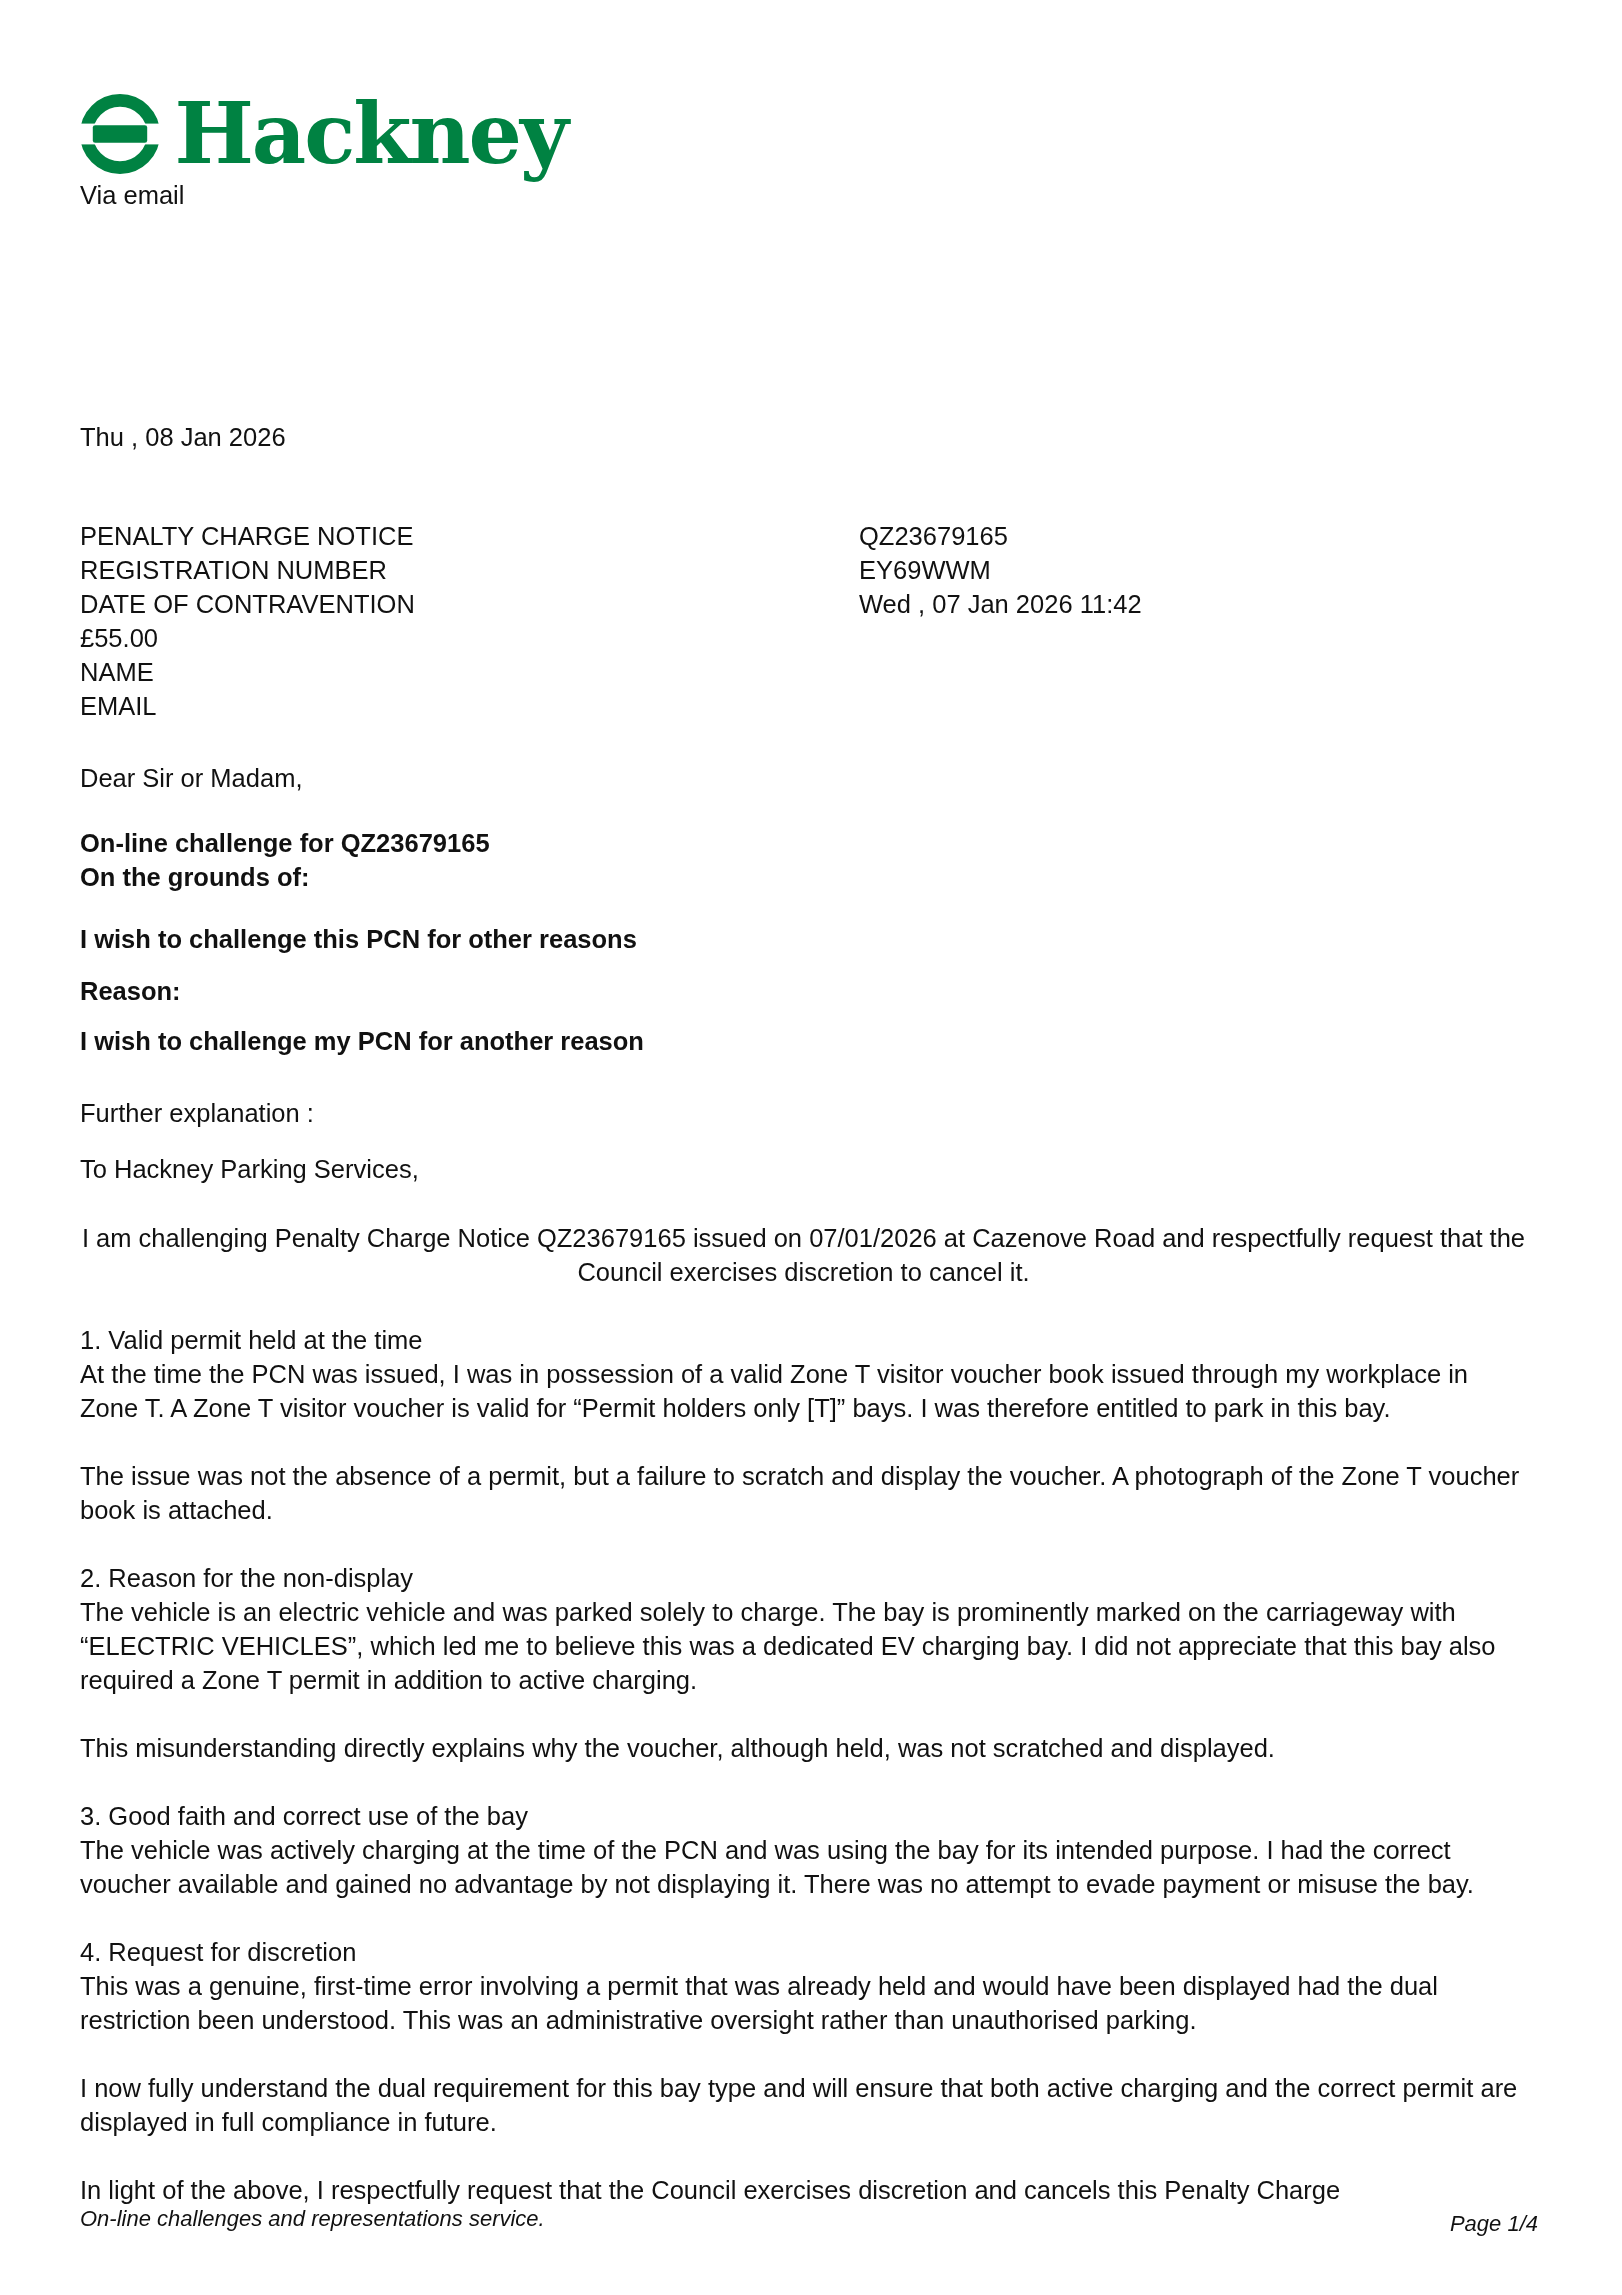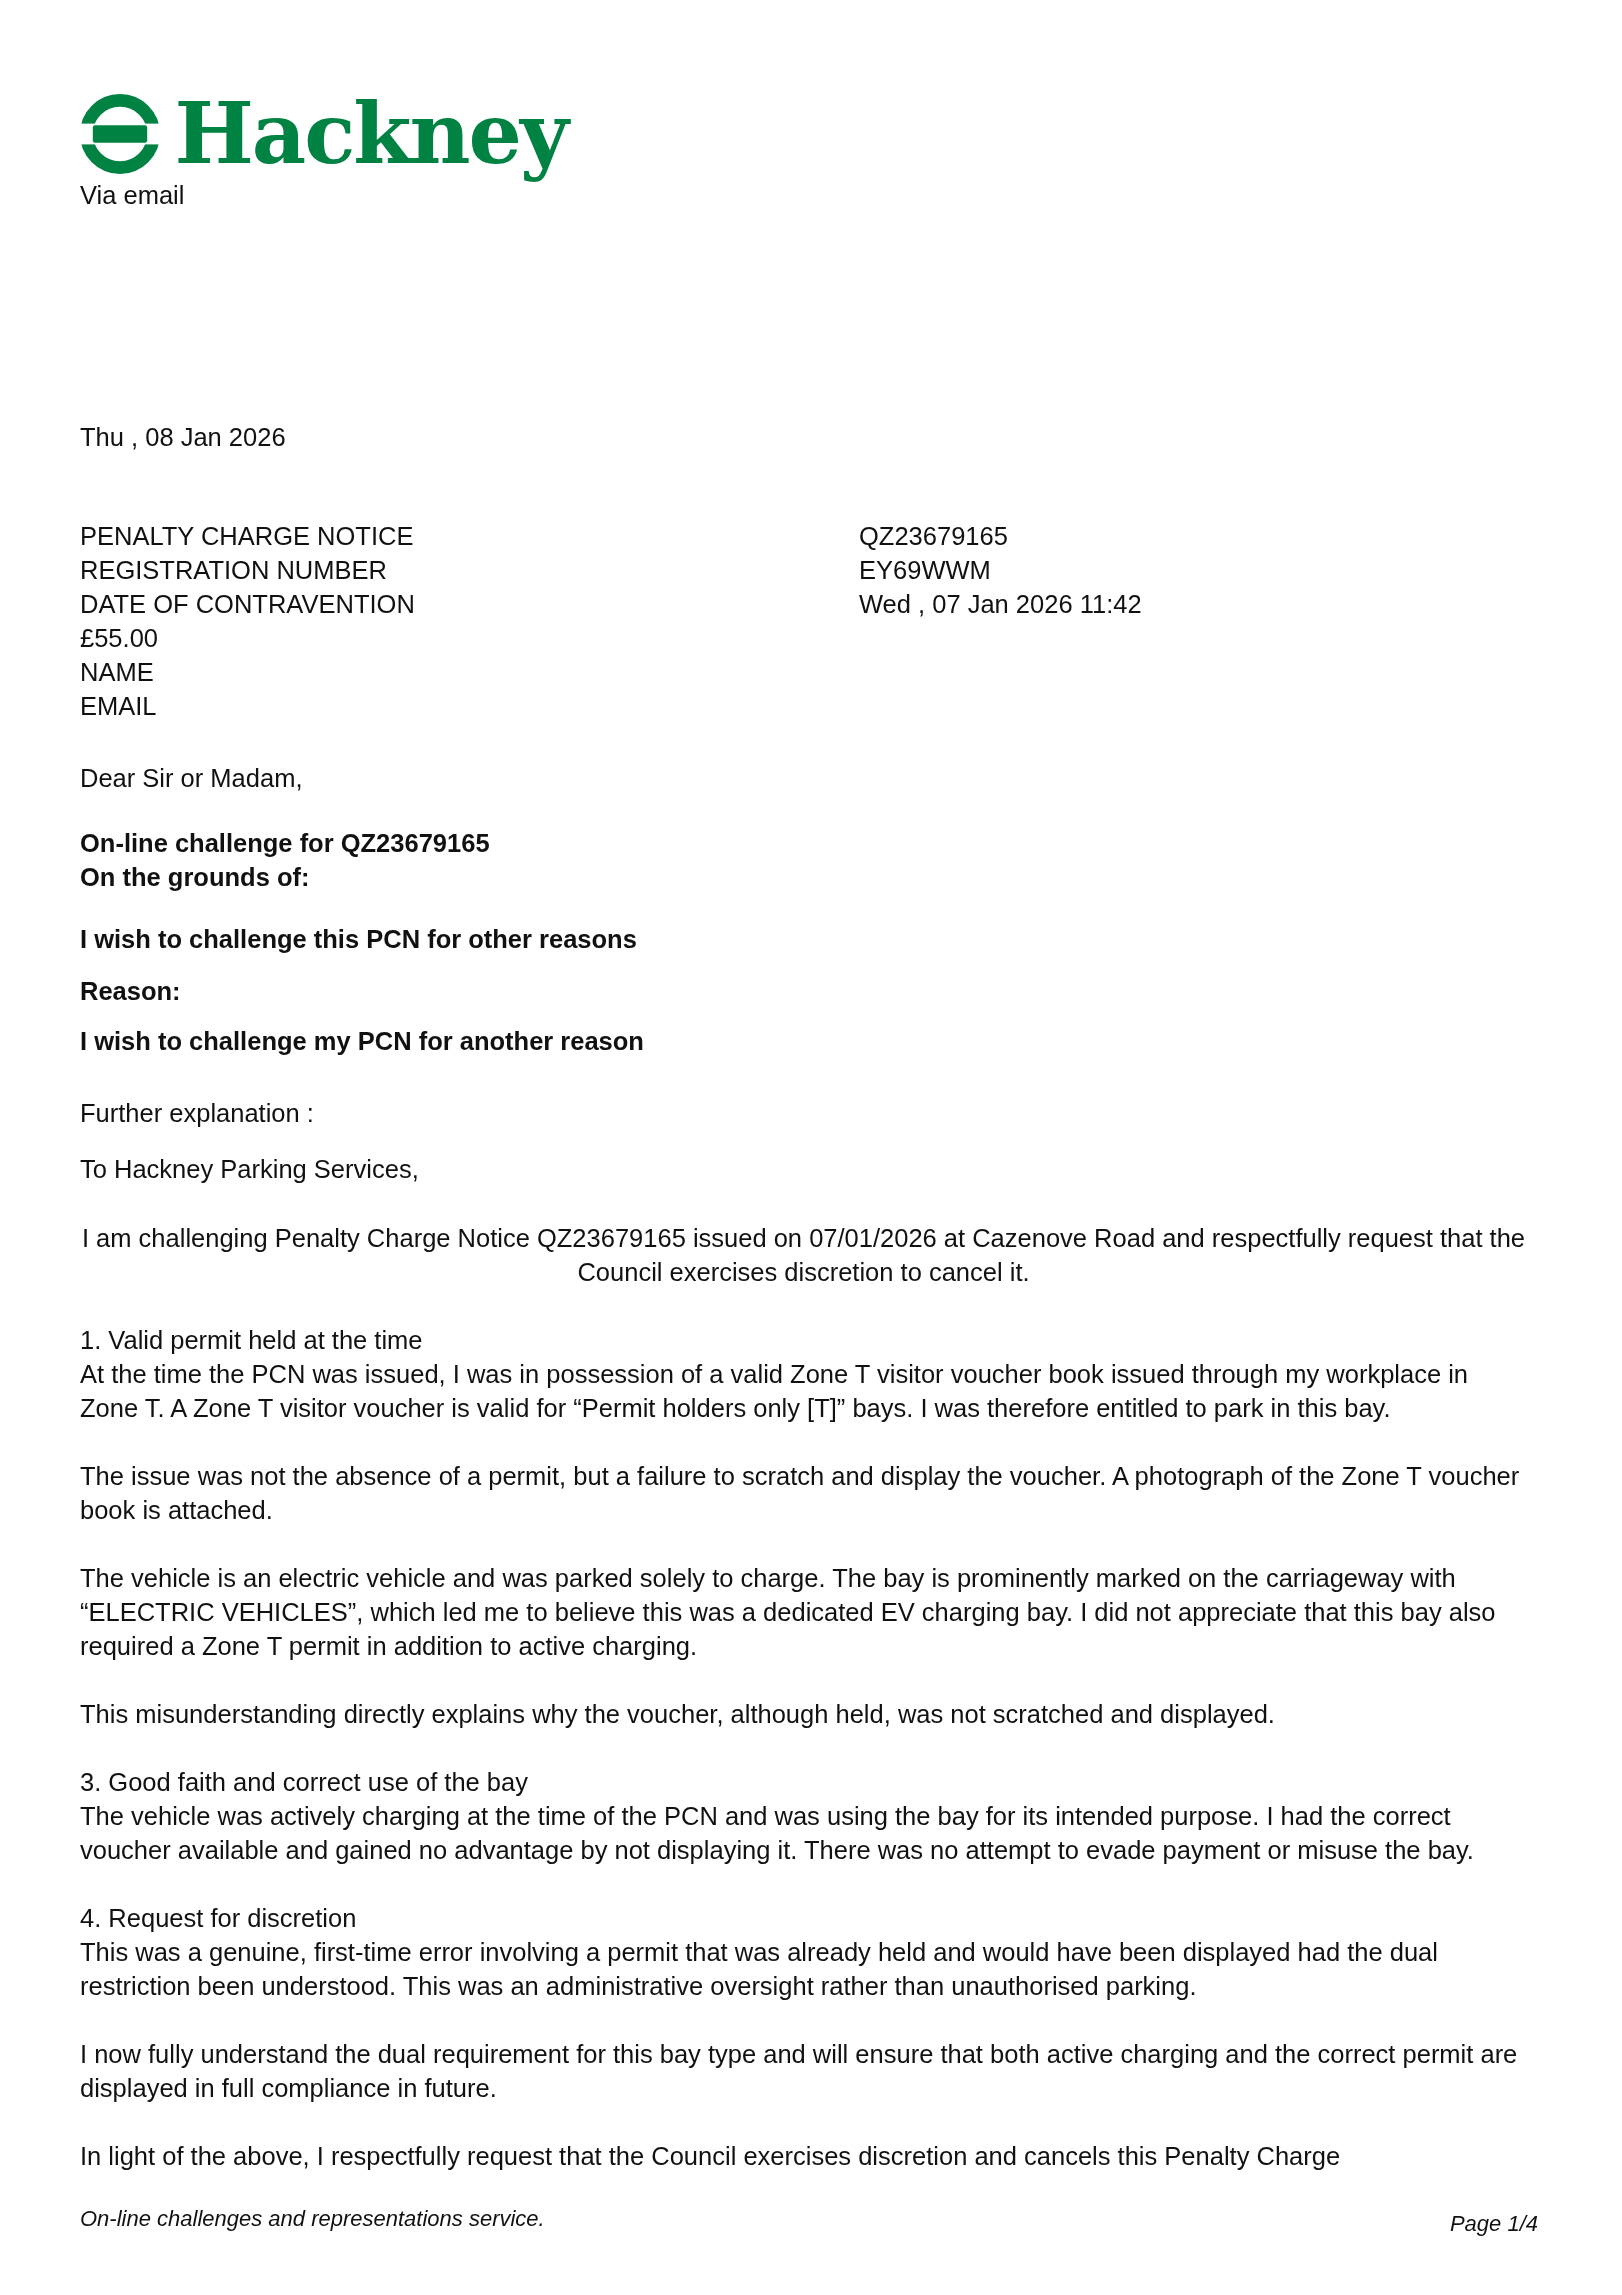--- a/index.html
+++ b/index.html
@@ -134,20 +134,21 @@
   <div class="para">
     <div>1. Valid permit held at the time</div>
     <div>At the time the PCN was issued, I was in possession of a valid Zone T visitor voucher book issued through my workplace in Zone T. A Zone T visitor voucher is valid for “Permit holders only [T]” bays. I was therefore entitled to park in this bay.</div>
   </div>
 
   <div class="para">
     <div>The issue was not the absence of a permit, but a failure to scratch and display the voucher. A photograph of the Zone T voucher book is attached.</div>
   </div>
 
   <div class="para">
+    <div>2. Reason for the non-display</div>
     <div>The vehicle is an electric vehicle and was parked solely to charge. The bay is prominently marked on the carriageway with “ELECTRIC VEHICLES”, which led me to believe this was a dedicated EV charging bay. I did not appreciate that this bay also required a Zone T permit in addition to active charging.</div>
   </div>
 
   <div class="para">
     <div>This misunderstanding directly explains why the voucher, although held, was not scratched and displayed.</div>
   </div>
 
   <div class="para">
     <div>3. Good faith and correct use of the bay</div>
     <div>The vehicle was actively charging at the time of the PCN and was using the bay for its intended purpose. I had the correct voucher available and gained no advantage by not displaying it. There was no attempt to evade payment or misuse the bay.</div>

